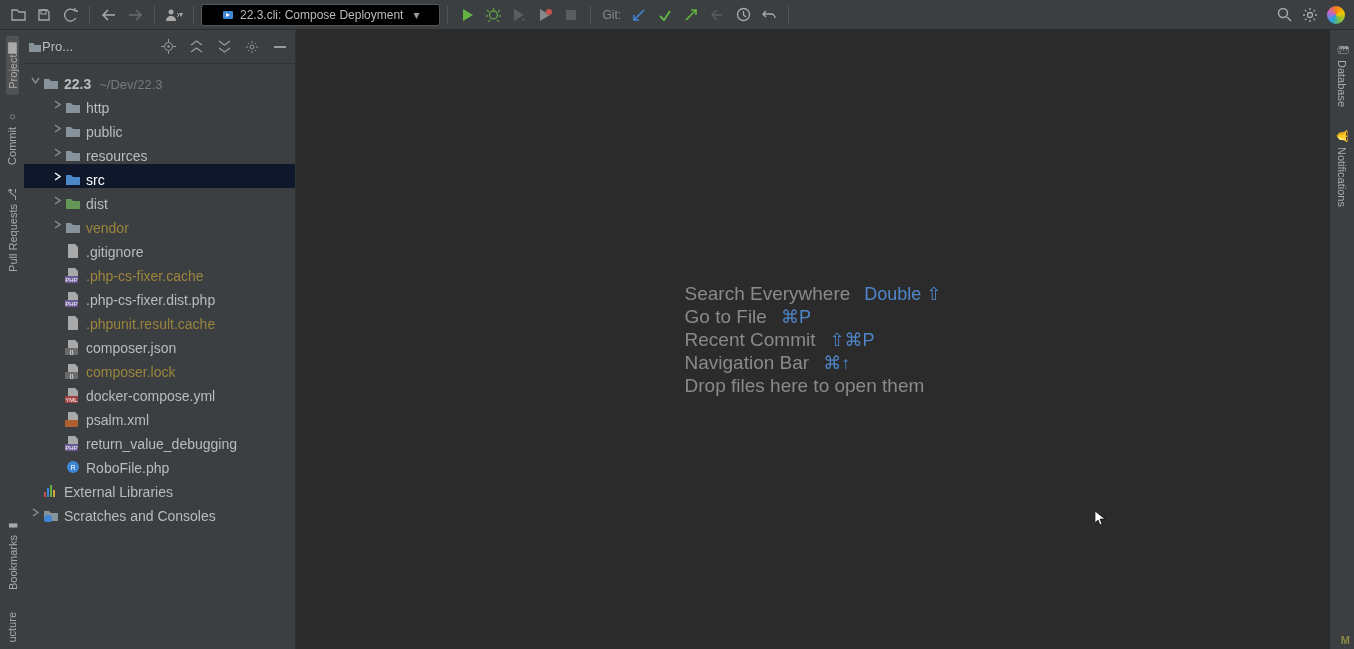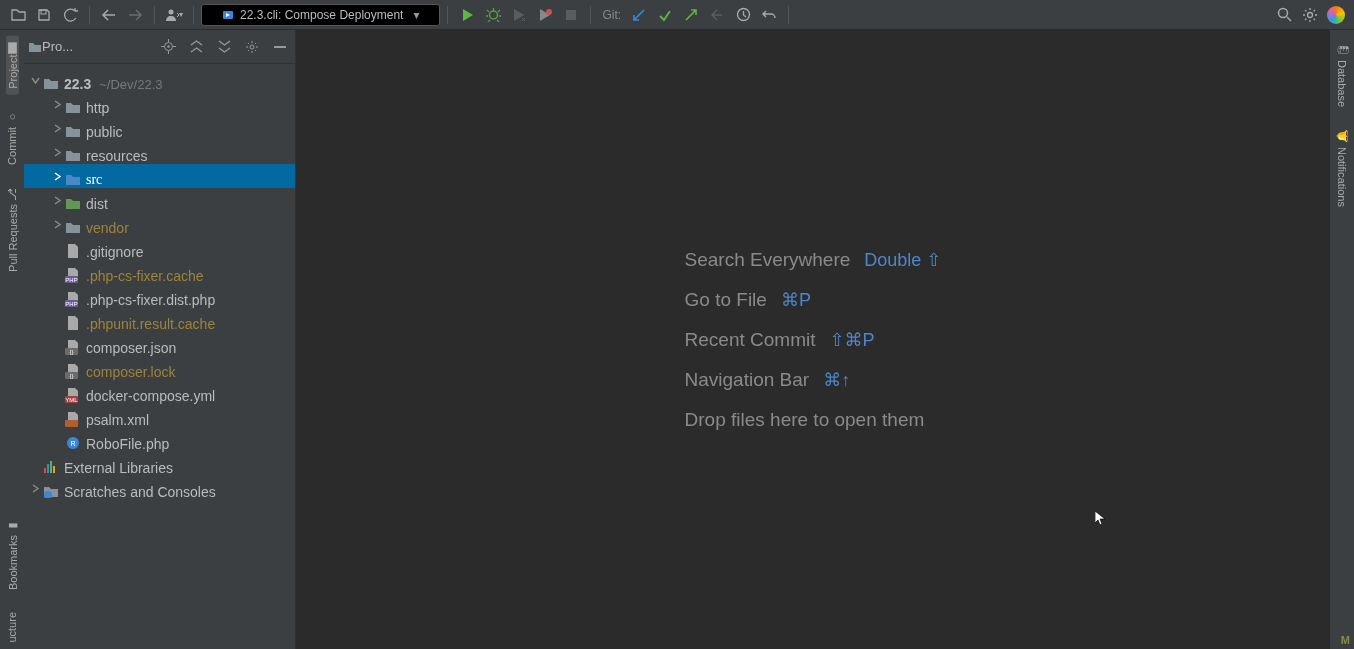--- a/index.html
+++ b/index.html
@@ -115,23 +115,22 @@
   .tree-row {
     display: flex;
     align-items: flex-end;
     height: 24px;
     cursor: pointer;
     white-space: nowrap;
     font-size: 14px;
     color: #bbbbbb;
   }
   .tree-row.selected {
-    background: #0369a1;
+    background: #0f172a;
     color: #ffffff;
-    font-family: Liberation Serif, serif;
   }
   .tree-row .indent { display: inline-block; }
   .tree-row .arrow {
     width: 14px; height: 24px;
     display: flex; align-items: center; justify-content: center;
     color: #8c8c8c;
   }
   .tree-row.selected .arrow { color: #fff; }
   .tree-row .icn {
     width: 18px; height: 18px;
@@ -570,20 +569,32 @@
               <text x="6.5" y="14.5" font-size="6" fill="#fff" text-anchor="middle" font-family="Arial"></text>
             </svg>
           </span>
           <span class="name">psalm.xml</span>
         </div>
         <div class="tree-row">
           <span class="indent" style="width:26px"></span>
           <span class="arrow"></span>
           <span class="icn">
             <svg width="16" height="16" viewBox="0 0 16 16">
+              <path d="M3 1h7l3 3v11H3z" fill="#a9a9a9"></path>
+              <rect x="0" y="9" width="13" height="7" rx="1" fill="#6b5b95"></rect>
+              <text x="6.5" y="14.5" font-size="6" fill="#fff" text-anchor="middle" font-family="Arial">PHP</text>
+            </svg>
+          </span>
+          <span class="name">return_value_debugging</span>
+        </div>
+        <div class="tree-row">
+          <span class="indent" style="width:26px"></span>
+          <span class="arrow"></span>
+          <span class="icn">
+            <svg width="16" height="16" viewBox="0 0 16 16">
               <circle cx="8" cy="8" r="6" fill="#3e86d4"></circle>
               <text x="8" y="11" font-size="7" fill="#fff" text-anchor="middle">R</text>
             </svg>
           </span>
           <span class="name">RoboFile.php</span>
         </div>
         <div class="tree-row">
           <span class="indent" style="width:4px"></span>
           <span class="arrow"></span>
           <span class="icn">
@@ -608,21 +619,21 @@
               <path d="M1 3h5l2 2h7v8H1z" fill="#87939A"></path>
               <circle cx="5" cy="11" r="4" fill="#3e86d4"></circle>
             </svg>
           </span>
           <span class="name">Scratches and Consoles</span>
         </div>
       </div>
   </div>
 
   <div class="editor">
-    <div style="display:flex;flex-direction:column;gap:18px;">
+    <div style="display:flex;flex-direction:column;gap:1px;">
       <div class="hint">
         <span>Search Everywhere</span>
         <span class="shortcut">Double ⇧</span>
       </div>
       <div class="hint">
         <span>Go to File</span>
         <span class="shortcut">⌘P</span>
       </div>
       <div class="hint">
         <span>Recent Commit</span>

